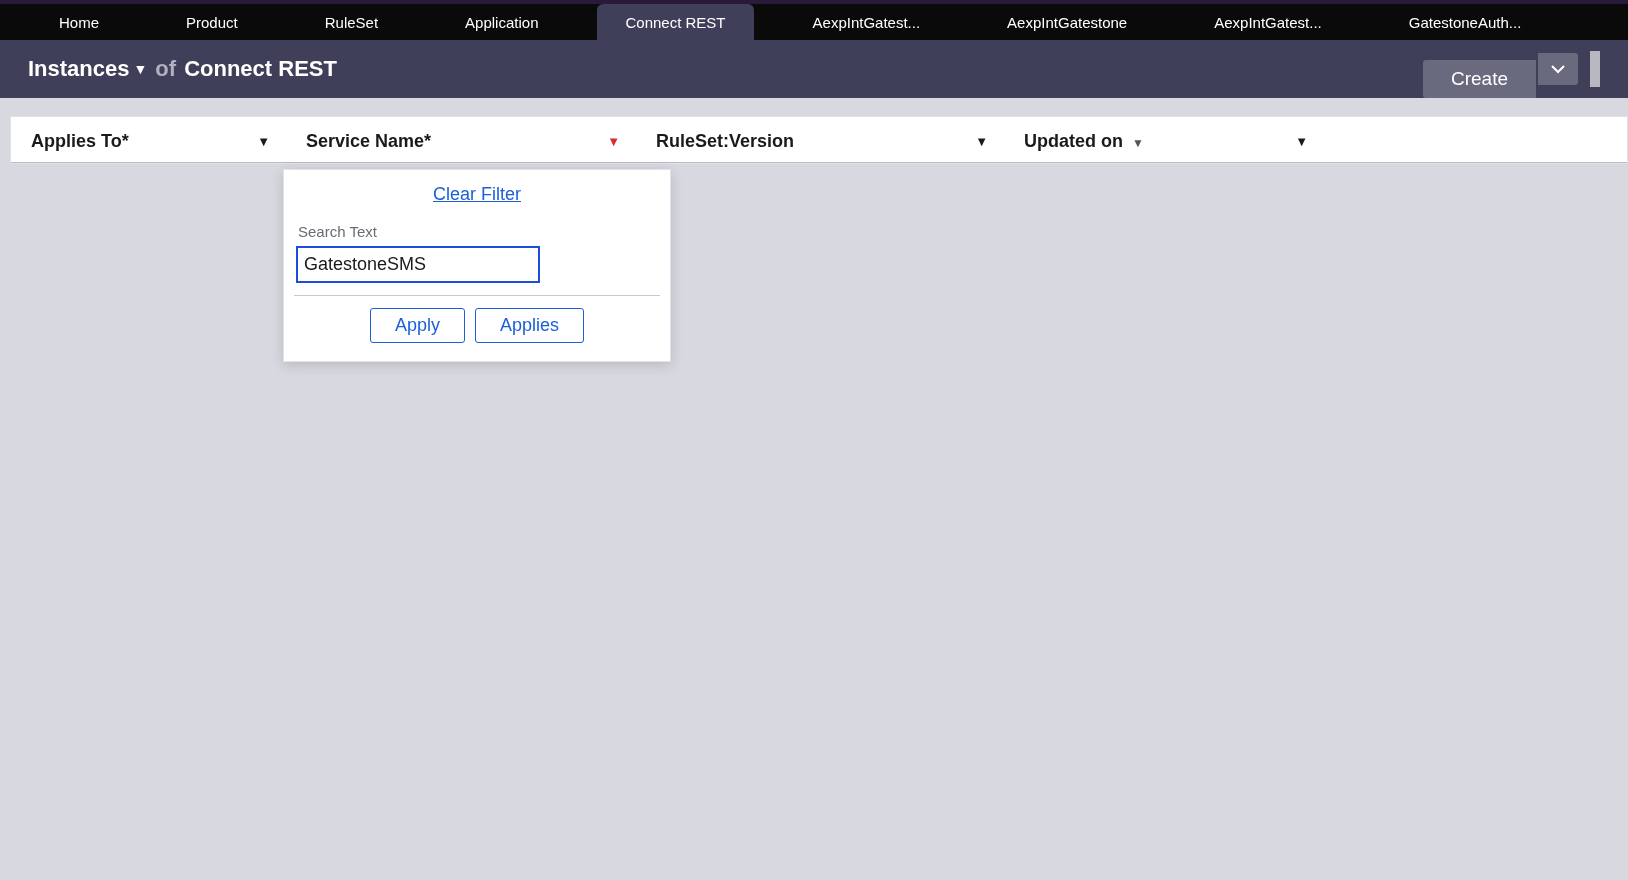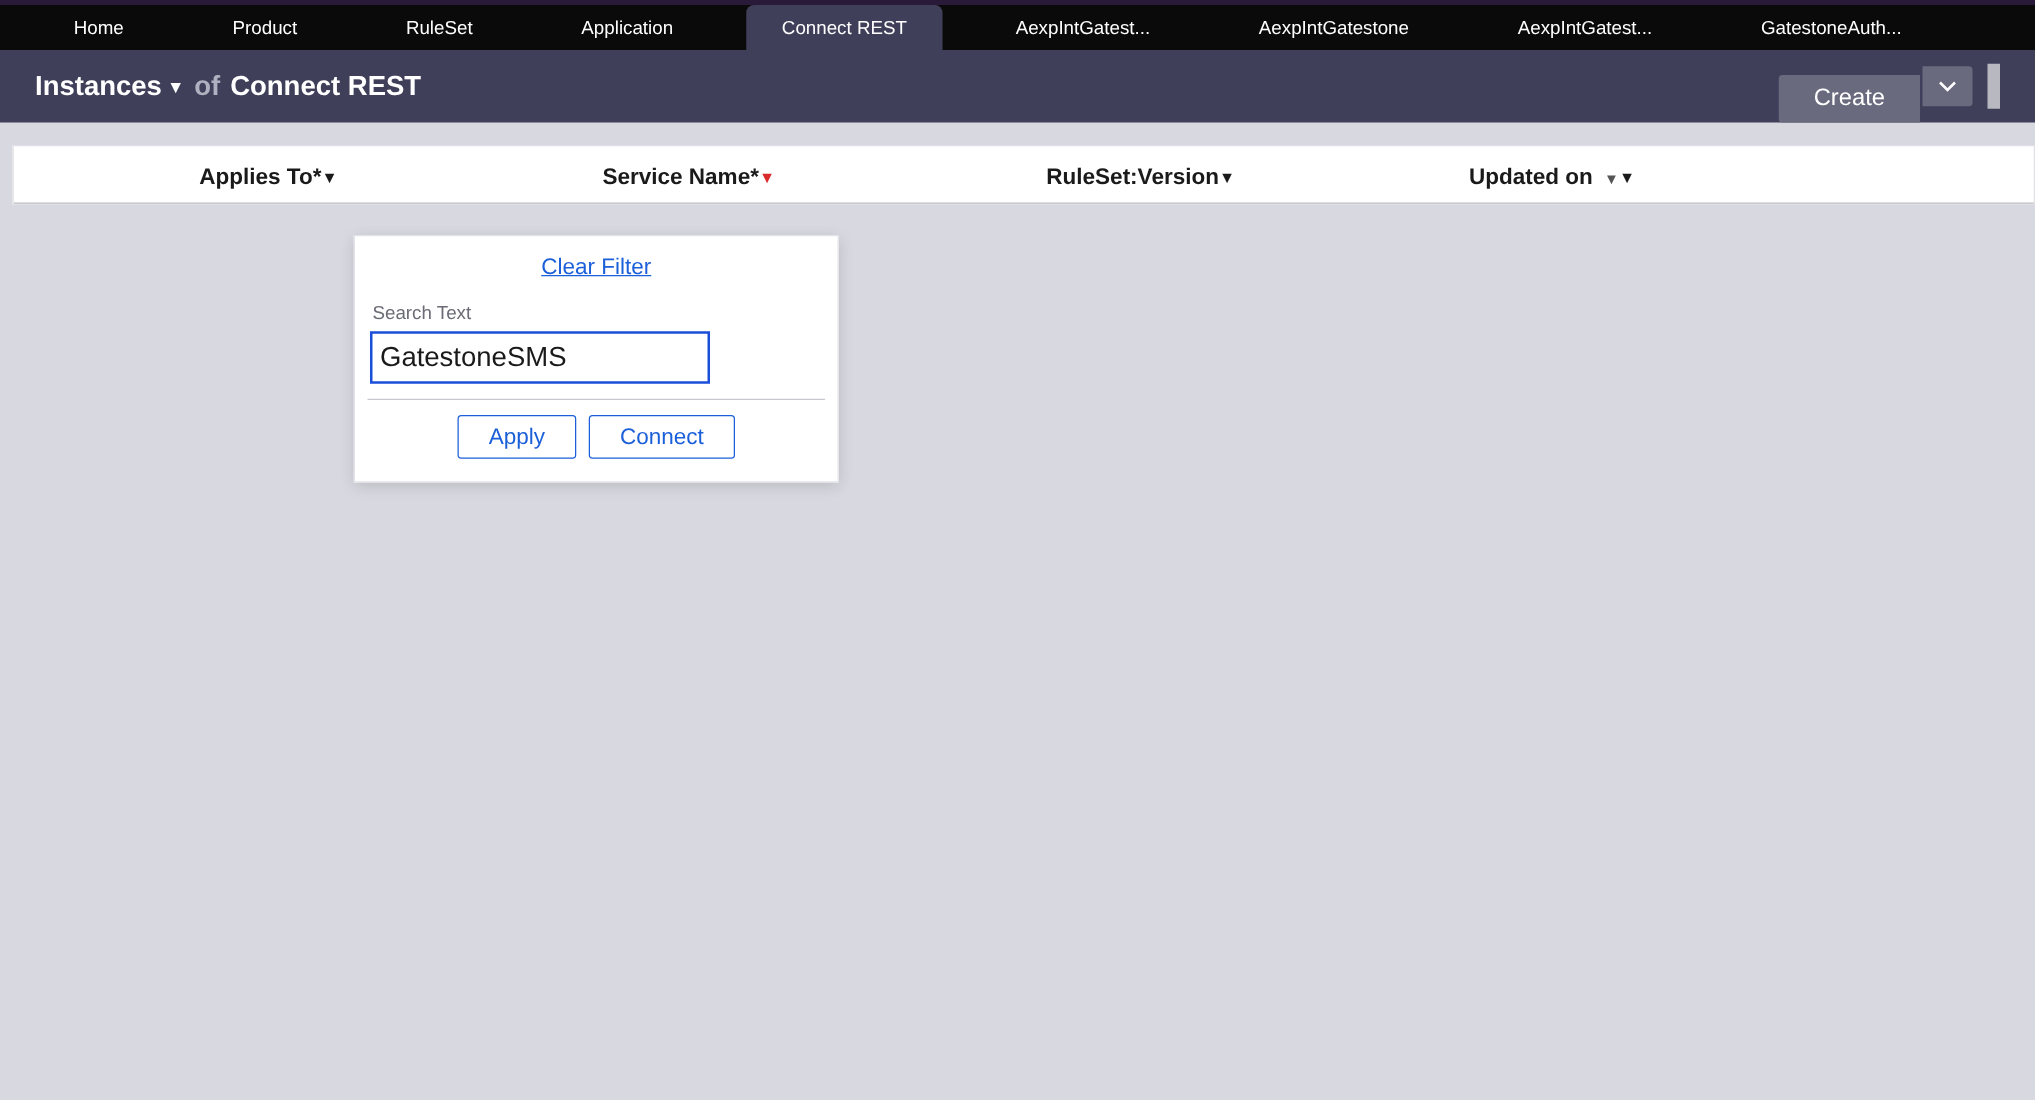--- a/index.html
+++ b/index.html
@@ -16,35 +16,35 @@
   .type-label { font-weight: 700; }
   .subheader-right { display: flex; align-items: center; gap: 0; }
   .create-btn { background: #6a6a7f; color: #fff; font-size: 19px; padding: 8px 28px; border: none; cursor: pointer; border-radius: 3px 0 0 3px; margin-top: 19px; }
   .create-dd { background: #6a6a7f; color: #fff; padding: 8px 12px; border: none; cursor: pointer; margin-left: 2px; border-radius: 0 3px 3px 0; display:flex; align-items:center; }
   .create-dd svg { width: 16px; height: 16px; }
   .extra-box { width: 10px; height: 36px; background: #b8b8c0; margin-left: 12px; }
   .content-wrap { padding: 18px 0 0 10px; }
   .panel { background: #fff; border: 1px solid #e0e0e6; position: relative; }
   .table { width: 100%; }
   .thead { display: flex; border-bottom: 1px solid #bcbcc4; }
-  .th { font-weight: 700; font-size: 18px; color: #1a1a1a; padding: 14px 8px 10px 20px; display: flex; align-items: center; justify-content: flex-end; position: relative; }
+  .th { font-weight: 700; font-size: 18px; color: #1a1a1a; padding: 14px 8px 10px 20px; display: flex; align-items: center; justify-content: space-between; position: relative; }
   .th.col1 { width: 275px; }
   .th.col2 { width: 350px; }
   .th.col3 { width: 368px; }
   .th.col4 { width: 320px; }
   .th.col5 { width: 300px; }
   .filter-icon { font-size: 13px; color: #1a1a1a; padding-right: 8px; }
   .filter-icon.active { color: #d92b2b; }
   .sort-caret { font-size: 12px; color: #555; margin-left: 4px; }
   .tbody { padding: 16px 20px 48px 20px; font-size: 18px; color: #1a1a1a; border-bottom: 1px solid #d4d4da; }
   
-  .popover { position: absolute; top: 52px; left: 272px; width: 388px; background: #fff; border: 1px solid #e2e2e8; box-shadow: 0 3px 12px rgba(0,0,0,0.15); padding: 14px 12px 18px 12px; z-index: 10; margin-top: 19px; }
+  .popover { position: absolute; top: 52px; left: 272px; width: 388px; background: #fff; border: 1px solid #e2e2e8; box-shadow: 0 3px 12px rgba(0,0,0,0.15); padding: 14px 12px 18px 12px; z-index: 10; }
   .clear-filter { display: block; text-align: center; color: #1b5fd9; font-size: 18px; text-decoration: underline; cursor: pointer; margin-bottom: 18px; }
   .search-label { font-size: 15px; color: #6b6b75; margin-bottom: 6px; padding-left: 2px; }
-  .search-input { width: 272px; border: 2px solid #1b4fd9; font-size: 22px; padding: 6px 6px; outline: none; color: #1a1a1a; }
+  .search-input { width: 244px; border: 2px solid #1b4fd9; font-size: 18px; padding: 6px 6px; outline: none; color: #1a1a1a; }
   .pop-divider { border: none; border-top: 1px solid #c8c8d2; margin: 12px -2px 12px -2px; }
   .pop-actions { display: flex; gap: 10px; justify-content: center; }
   .pop-btn { border: 1px solid #1b5fd9; background: #fff; color: #1b5fd9; font-size: 18px; padding: 6px 24px; border-radius: 3px; cursor: pointer; }
 </style>
 </head>
 <body>
 
 <div class="topbar"></div>
 
 <div class="tabs">
@@ -105,18 +105,18 @@
       </div>
     </div>
 
     <div class="popover">
       <a class="clear-filter">Clear Filter</a>
       <div class="search-label">Search Text</div>
       <input class="search-input" type="text" value="GatestoneSMS" style="">
       <hr class="pop-divider">
       <div class="pop-actions">
         <button class="pop-btn">Apply</button>
-        <button class="pop-btn">Connect</button>
+        <button class="pop-btn">Applies</button>
       </div>
     </div>
 
   </div>
 </div>
 
 </body></html>

